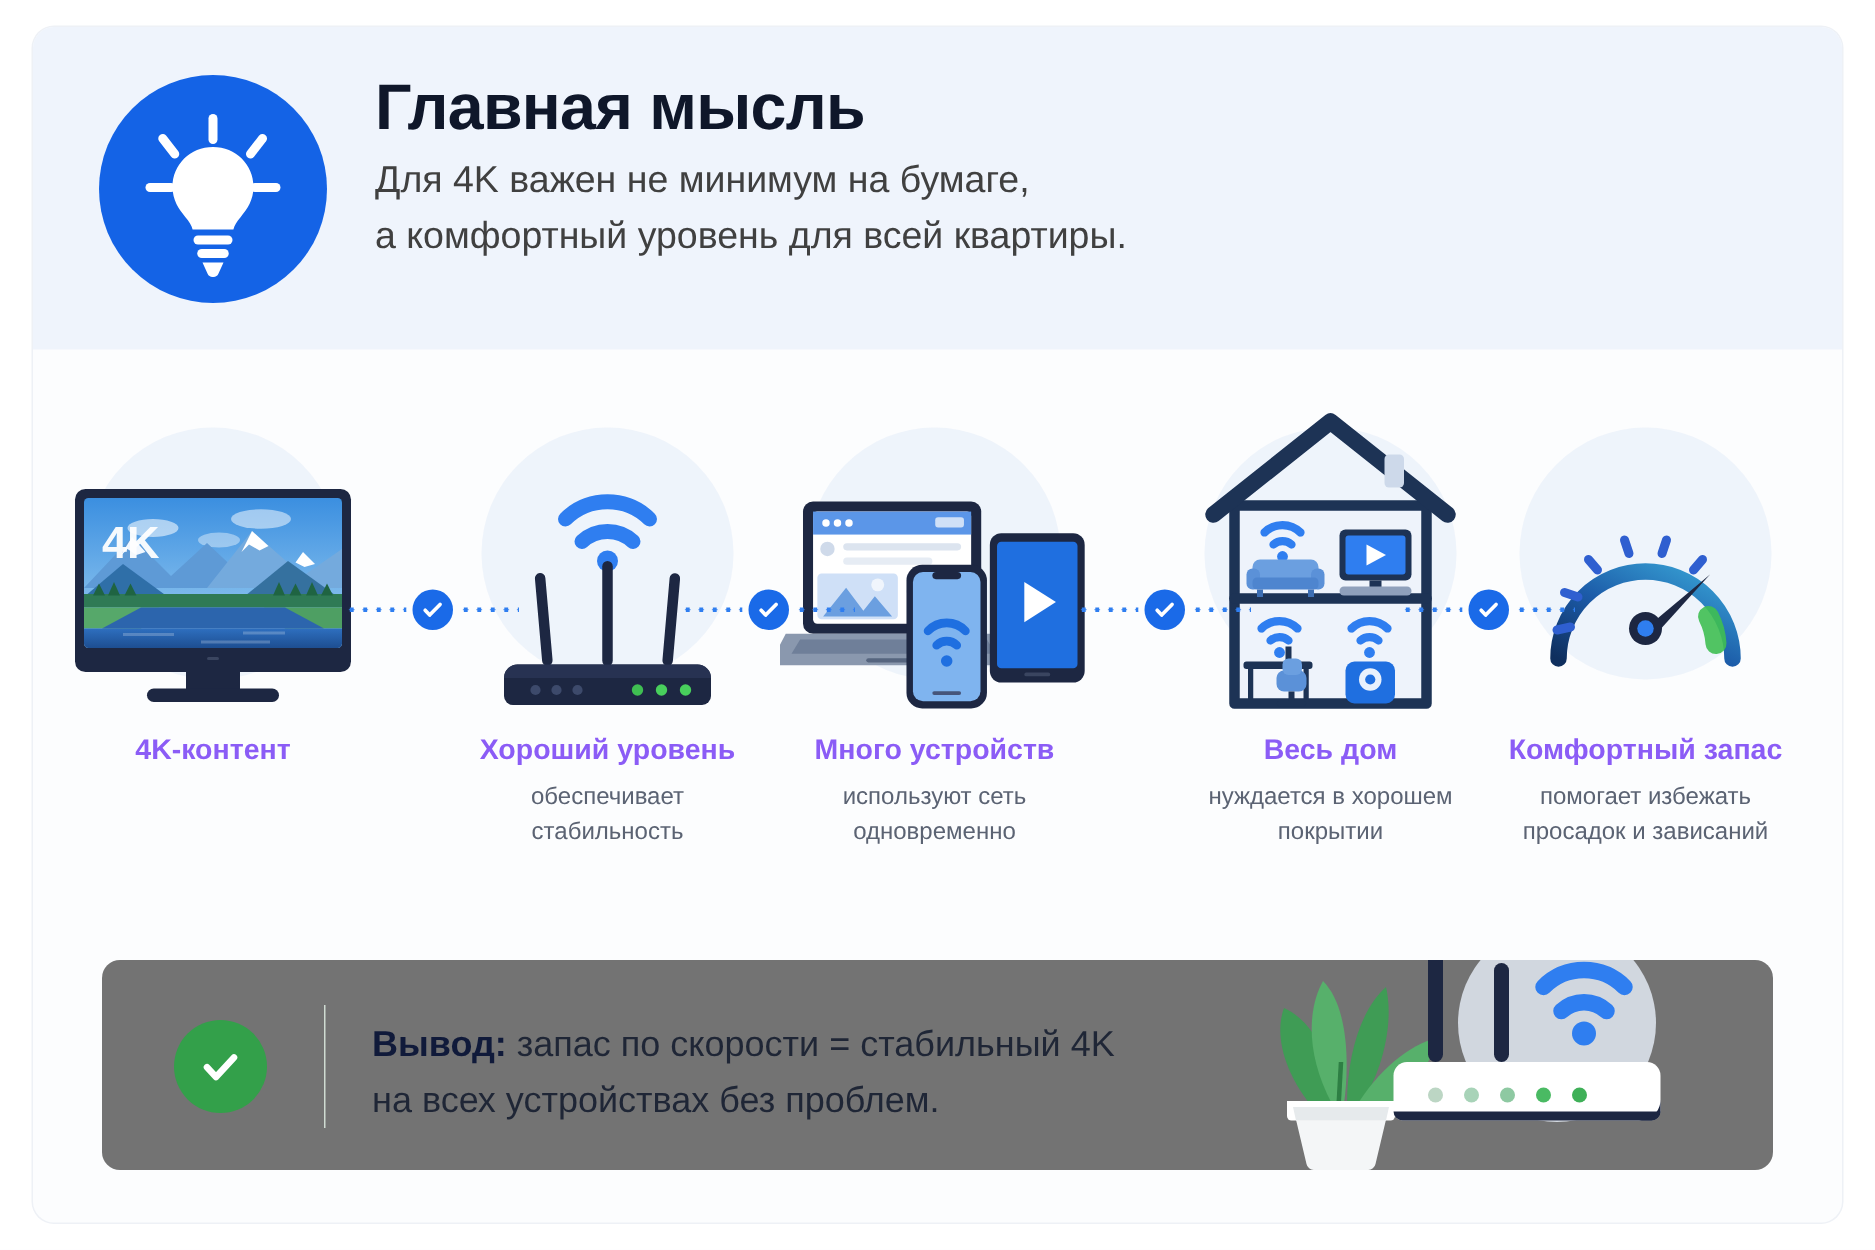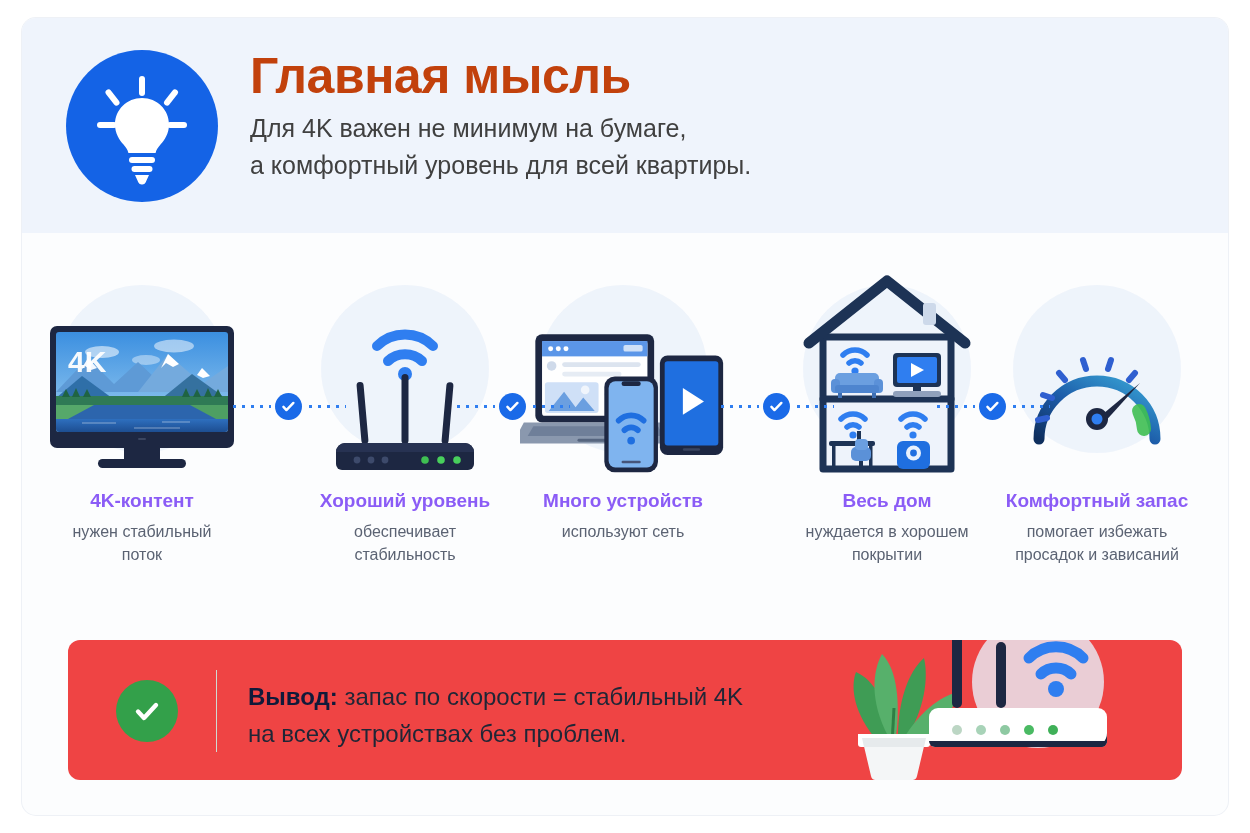--- a/index.html
+++ b/index.html
@@ -32,21 +32,21 @@
     box-sizing:border-box;
   }
   .bulb-badge{
     position:absolute;left:44px;top:32px;
     width:152px;height:152px;border-radius:50%;
     background:#1463e6;
   }
   .bulb-badge svg{display:block;width:152px;height:152px;}
   .hdr-text{position:absolute;left:228px;top:30px;width:920px;}
   .hdr-title{
-    font-size:50px;font-weight:bold;color:#c2410c;
+    font-size:43px;font-weight:bold;color:#0f172a;
     letter-spacing:-0.5px;line-height:1.12;margin:0 0 6px 0;
   }
   .hdr-sub{
     font-size:25px;color:#404040;line-height:1.48;margin:0;font-weight:400;
   }
   .hdr-sub span{display:block;}
   
   .steps{
     position:absolute;left:0;top:245px;width:100%;height:350px;
   }
@@ -86,21 +86,21 @@
     width:27px;height:27px;border-radius:50%;
     background:#1a6ae8;flex:0 0 auto;margin:0 4px;
     display:flex;align-items:center;justify-content:center;
     box-shadow:0 0 0 4px #fcfdfe;
   }
   .tick svg{display:block;}
   
   .concl{
     position:absolute;left:46px;top:622px;
     width:1114px;height:140px;
-    background:#ef4444;border-radius:12px;overflow:hidden;
+    background:#737373;border-radius:12px;overflow:hidden;
   }
   .concl-check{
     position:absolute;left:48px;top:40px;
     width:62px;height:62px;border-radius:50%;
     background:#33a04a;display:flex;align-items:center;justify-content:center;
   }
   .concl-div{
     position:absolute;left:148px;top:30px;width:1px;height:82px;
     background:#cfdbd2;
   }
@@ -244,24 +244,20 @@
                   <rect x="92" y="109" width="46" height="2"></rect>
                 <rect x="120" y="103" width="28" height="2"></rect>
               </g>
             </g>
 
             <text x="26" y="54" font-family="Liberation Sans, sans-serif" font-size="30" font-weight="bold" fill="#ffffff" opacity=".95">4K</text>
             <rect x="96" y="120" width="8" height="2" rx="1" fill="#3a4560"></rect>
           </svg>
         </div>
         <div class="step-title">4K-контент</div>
-        <div class="step-desc">
-          <span>нужен стабильный</span>
-          <span>поток</span>
-        </div>
       </div>
 
       <div class="step" style="left:280px;">
         <div class="art">
           <div class="halo"></div>
           <svg width="180" height="180" viewBox="0 0 180 180" xmlns="http://www.w3.org/2000/svg">
 
             <g fill="none" stroke="#2f7ef0" stroke-linecap="round">
               <path d="M62 48a40 40 0 0 1 56 0" stroke-width="10"></path>
               <path d="M73 63a25 25 0 0 1 34 0" stroke-width="10"></path>
@@ -331,20 +327,21 @@
               <path d="M103 124a18 18 0 0 1 26 0" stroke-width="6"></path>
               <path d="M109 134a10 10 0 0 1 14 0" stroke-width="6"></path>
             </g>
             <circle cx="116" cy="145" r="4" fill="#1f6fe0"></circle>
             <rect x="106" y="166" width="20" height="2.6" rx="1.3" fill="#46557a"></rect>
           </svg>
         </div>
         <div class="step-title">Много устройств</div>
         <div class="step-desc">
           <span>используют сеть</span>
+          <span>одновременно</span>
         </div>
       </div>
 
       <div class="step" style="left:762px;">
         <div class="art">
           <div class="halo"></div>
           <svg width="180" height="205" viewBox="0 0 180 205" xmlns="http://www.w3.org/2000/svg">
 
             <path d="M26 64 h128 v132 h-128 z" fill="#eef3fb" stroke="#1d3355" stroke-width="7" stroke-linejoin="round"></path>
 

